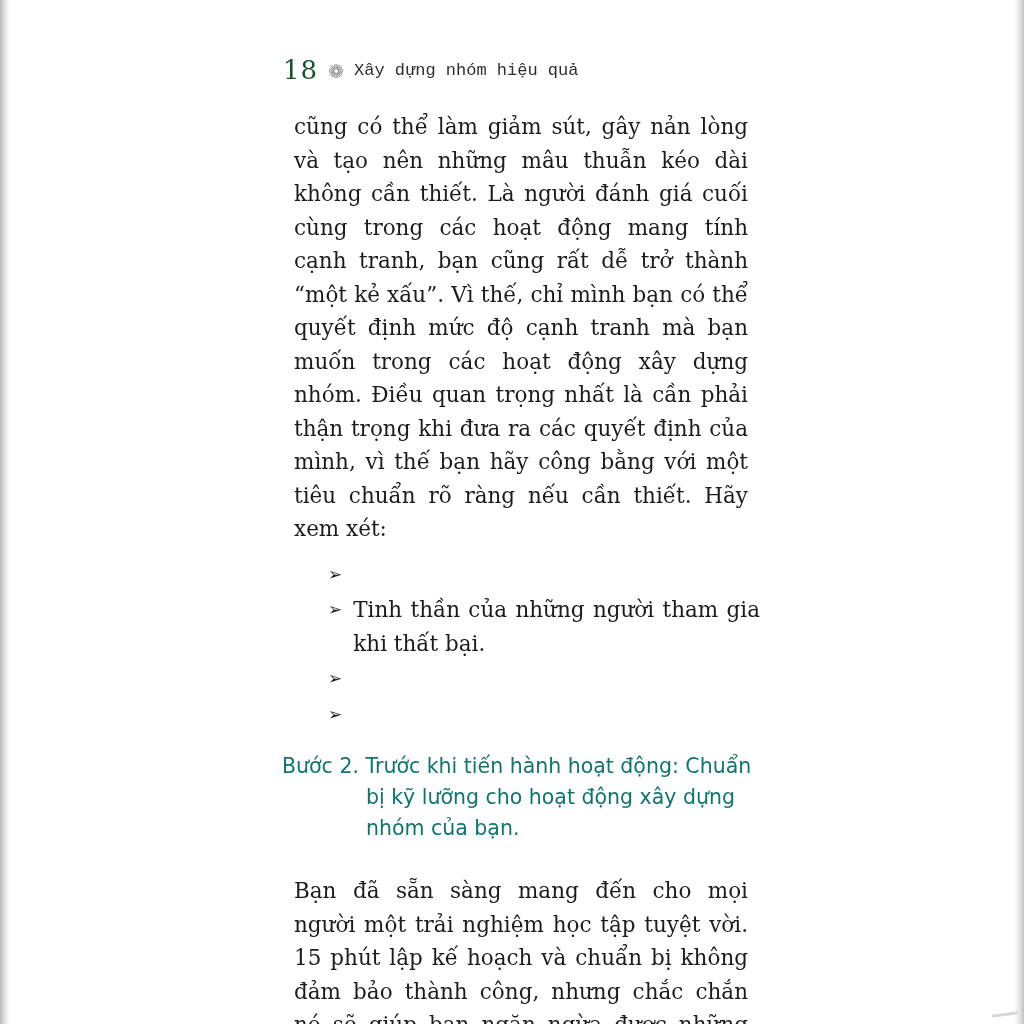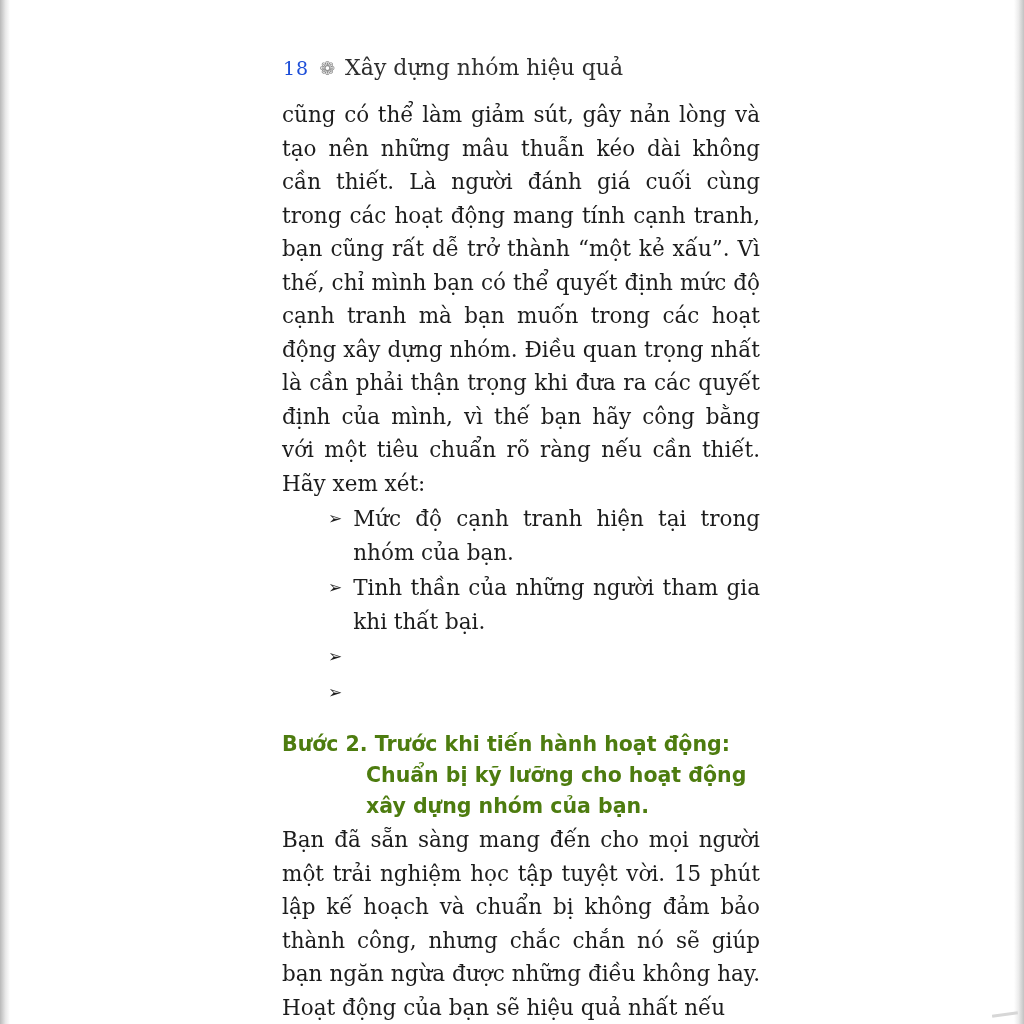--- a/index.html
+++ b/index.html
@@ -41,47 +41,48 @@
 
   .header {
     position: absolute;
     left: 283px;
     top: 55px;
     display: flex;
     align-items: center;
     gap: 10px;
   }
   .page-number {
-    font-size: 19px;
-    color: #1d4ed8;
+    font-size: 26px;
+    color: #14532d;
     letter-spacing: 1px;
   }
   .ornament {
     font-family: "DejaVu Sans", sans-serif;
     font-size: 19px;
     color: #8a8a8a;
     line-height: 1;
     transform: translateY(1px);
   }
   .running-title {
-    font-size: 22px;
+    font-size: 17px;
     color: #2e2e2e;
+    font-family: Liberation Mono, monospace;
   }
 
   .text-column {
     position: absolute;
     left: 282px;
     top: 98px;
     width: 478px;
   }
   .body-par {
     font-size: 21.5px;
     line-height: 33.5px;
     text-align: justify;
-    margin: 0;
+    margin: 12px;
   }
   .bullet-list {
     margin: 2px 0 0 0;
     padding: 0;
     list-style: none;
   }
   .bullet-item {
     display: flex;
     align-items: flex-start;
     margin: 0 0 2px 0;
@@ -96,27 +97,27 @@
     color: #1c1c1c;
   }
   .bullet-text {
     font-size: 21.5px;
     line-height: 33.5px;
     text-align: justify;
     flex: 1 1 auto;
   }
   .step-heading {
     font-family: "DejaVu Sans", sans-serif;
-    font-weight: bold;
+    font-weight: normal;
     font-size: 20.5px;
     line-height: 31px;
-    margin: 20px 0 1px 0;
+    margin: 20px 0 30px 0;
     padding-left: 84px;
     text-indent: -84px;
-    color: #4d7c0f;
+    color: #0f766e;
   }
   .par2 {
     margin-top: 0;
   }
 </style>
 </head>
 <body>
 
 <div class="page">
   <div class="edge-left"></div>
@@ -128,21 +129,20 @@
     <span class="ornament">❁</span>
     <span class="running-title">Xây dựng nhóm hiệu quả</span>
   </div>
 
   <div class="text-column">
     <p class="body-par">cũng có thể làm giảm sút, gây nản lòng và tạo nên những mâu thuẫn kéo dài không cần thiết. Là người đánh giá cuối cùng trong các hoạt động mang tính cạnh tranh, bạn cũng rất dễ trở thành “một kẻ xấu”. Vì thế, chỉ mình bạn có thể quyết định mức độ cạnh tranh mà bạn muốn trong các hoạt động xây dựng nhóm. Điều quan trọng nhất là cần phải thận trọng khi đưa ra các quyết định của mình, vì thế bạn hãy công bằng với một tiêu chuẩn rõ ràng nếu cần thiết. Hãy xem xét:</p>
 
     <ul class="bullet-list">
       <li class="bullet-item">
         <span class="bullet-glyph">➢</span>
-        <span class="bullet-text">Mức độ cạnh tranh hiện tại trong nhóm của bạn.</span>
       </li>
       <li class="bullet-item">
         <span class="bullet-glyph">➢</span>
         <span class="bullet-text">Tinh thần của những người tham gia khi thất bại.</span>
       </li>
       <li class="bullet-item">
         <span class="bullet-glyph">➢</span>
       </li>
       <li class="bullet-item">
         <span class="bullet-glyph">➢</span>

